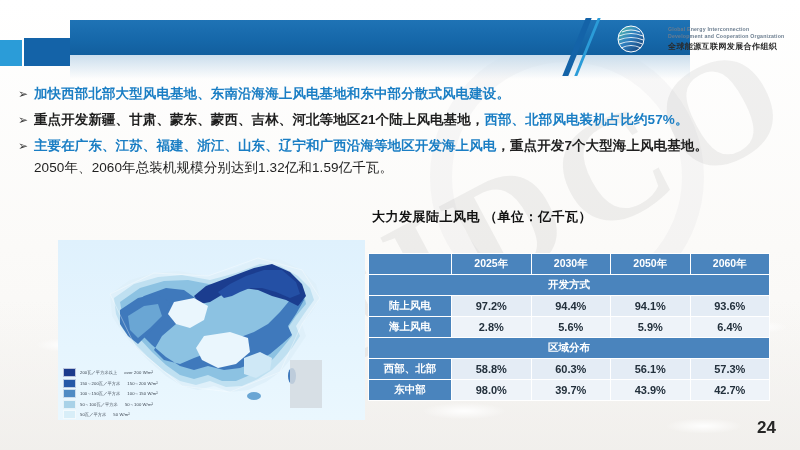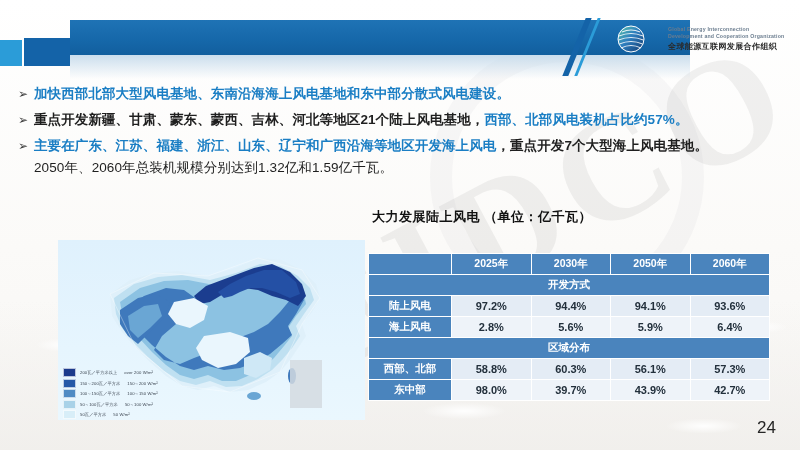--- a/index.html
+++ b/index.html
@@ -125,21 +125,21 @@
   }
   .th-blank{background:#4a84bd;width:78px;}
   .th-year{background:#4a84bd;color:#ffffff;font-size:10.5px;}
   .rowhdr{background:#4a84bd;color:#ffffff;font-size:10.5px;width:78px;}
   .cellA{background:#e4ecf5;color:#23303c;font-weight:400;font-size:11px;}
   .cellB{background:#eef3f9;color:#23303c;font-weight:400;font-size:11px;}
   .section-row td{background:#4a84bd;color:#ffffff;height:19px;font-size:10.5px;}
   
   #pageno{
     position:absolute;right:24px;bottom:12px;
-    font-size:17px;color:#262626;font-weight:400;
+    font-size:17px;color:#262626;font-weight:700;
   }
 </style>
 </head>
 <body>
 
 <div id="slide">
 
   <div id="cloudtex"></div>
   <div id="watermark2"></div>
   <div id="watermark">GEIDCO</div>

